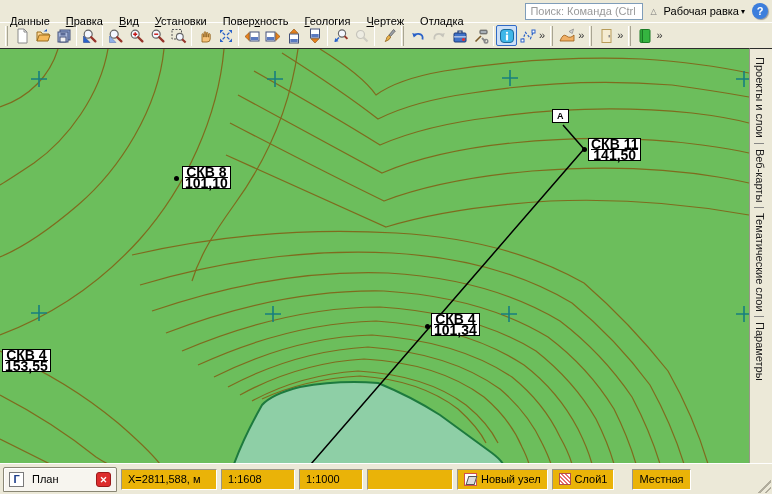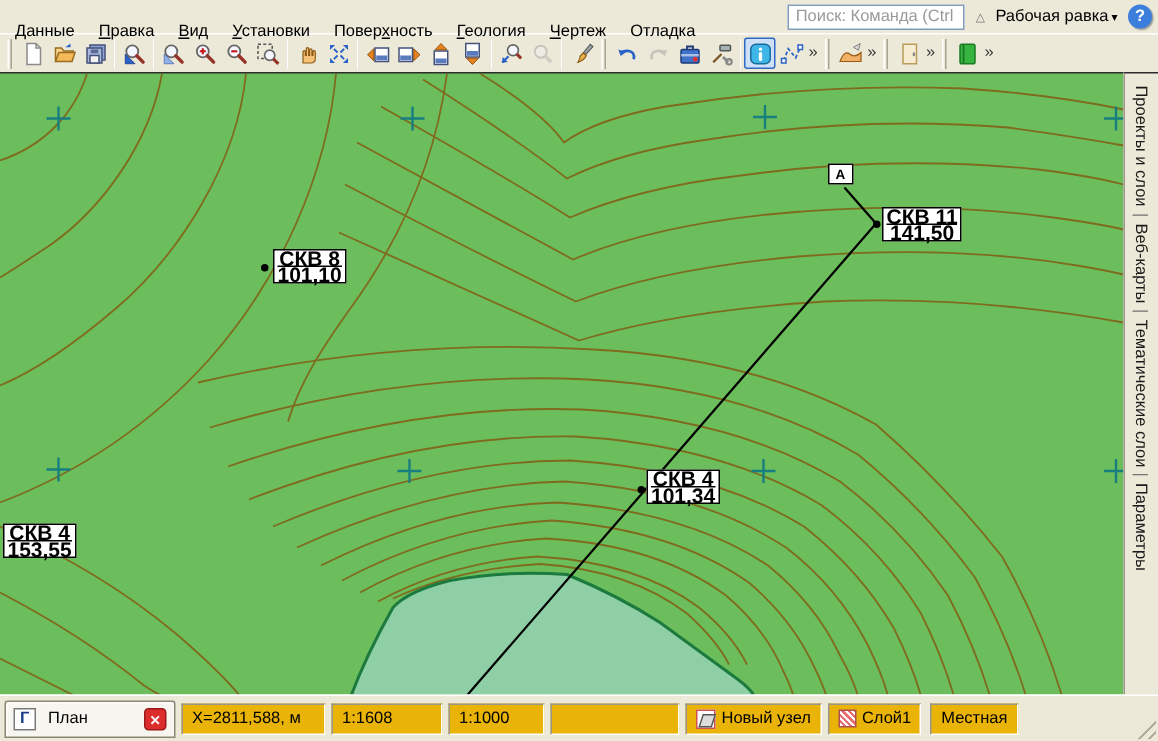--- a/index.html
+++ b/index.html
@@ -374,15 +374,15 @@
   <div class="sfield" style="width:64px">1:1000</div>
   <div class="sfield" style="width:86px"></div>
   <div class="sfield">
     <span class="mode-icon"></span>
     <span>Новый узел</span>
   </div>
   <div class="sfield">
     <span class="layer-icon"></span>
     <span>Слой1</span>
   </div>
-  <div class="sfield" style="margin-left:2px">Местная</div>
+  <div class="sfield" style="margin-left:14px">Местная</div>
   <div class="grip-corner"></div>
 </div>
 
 </body></html>

